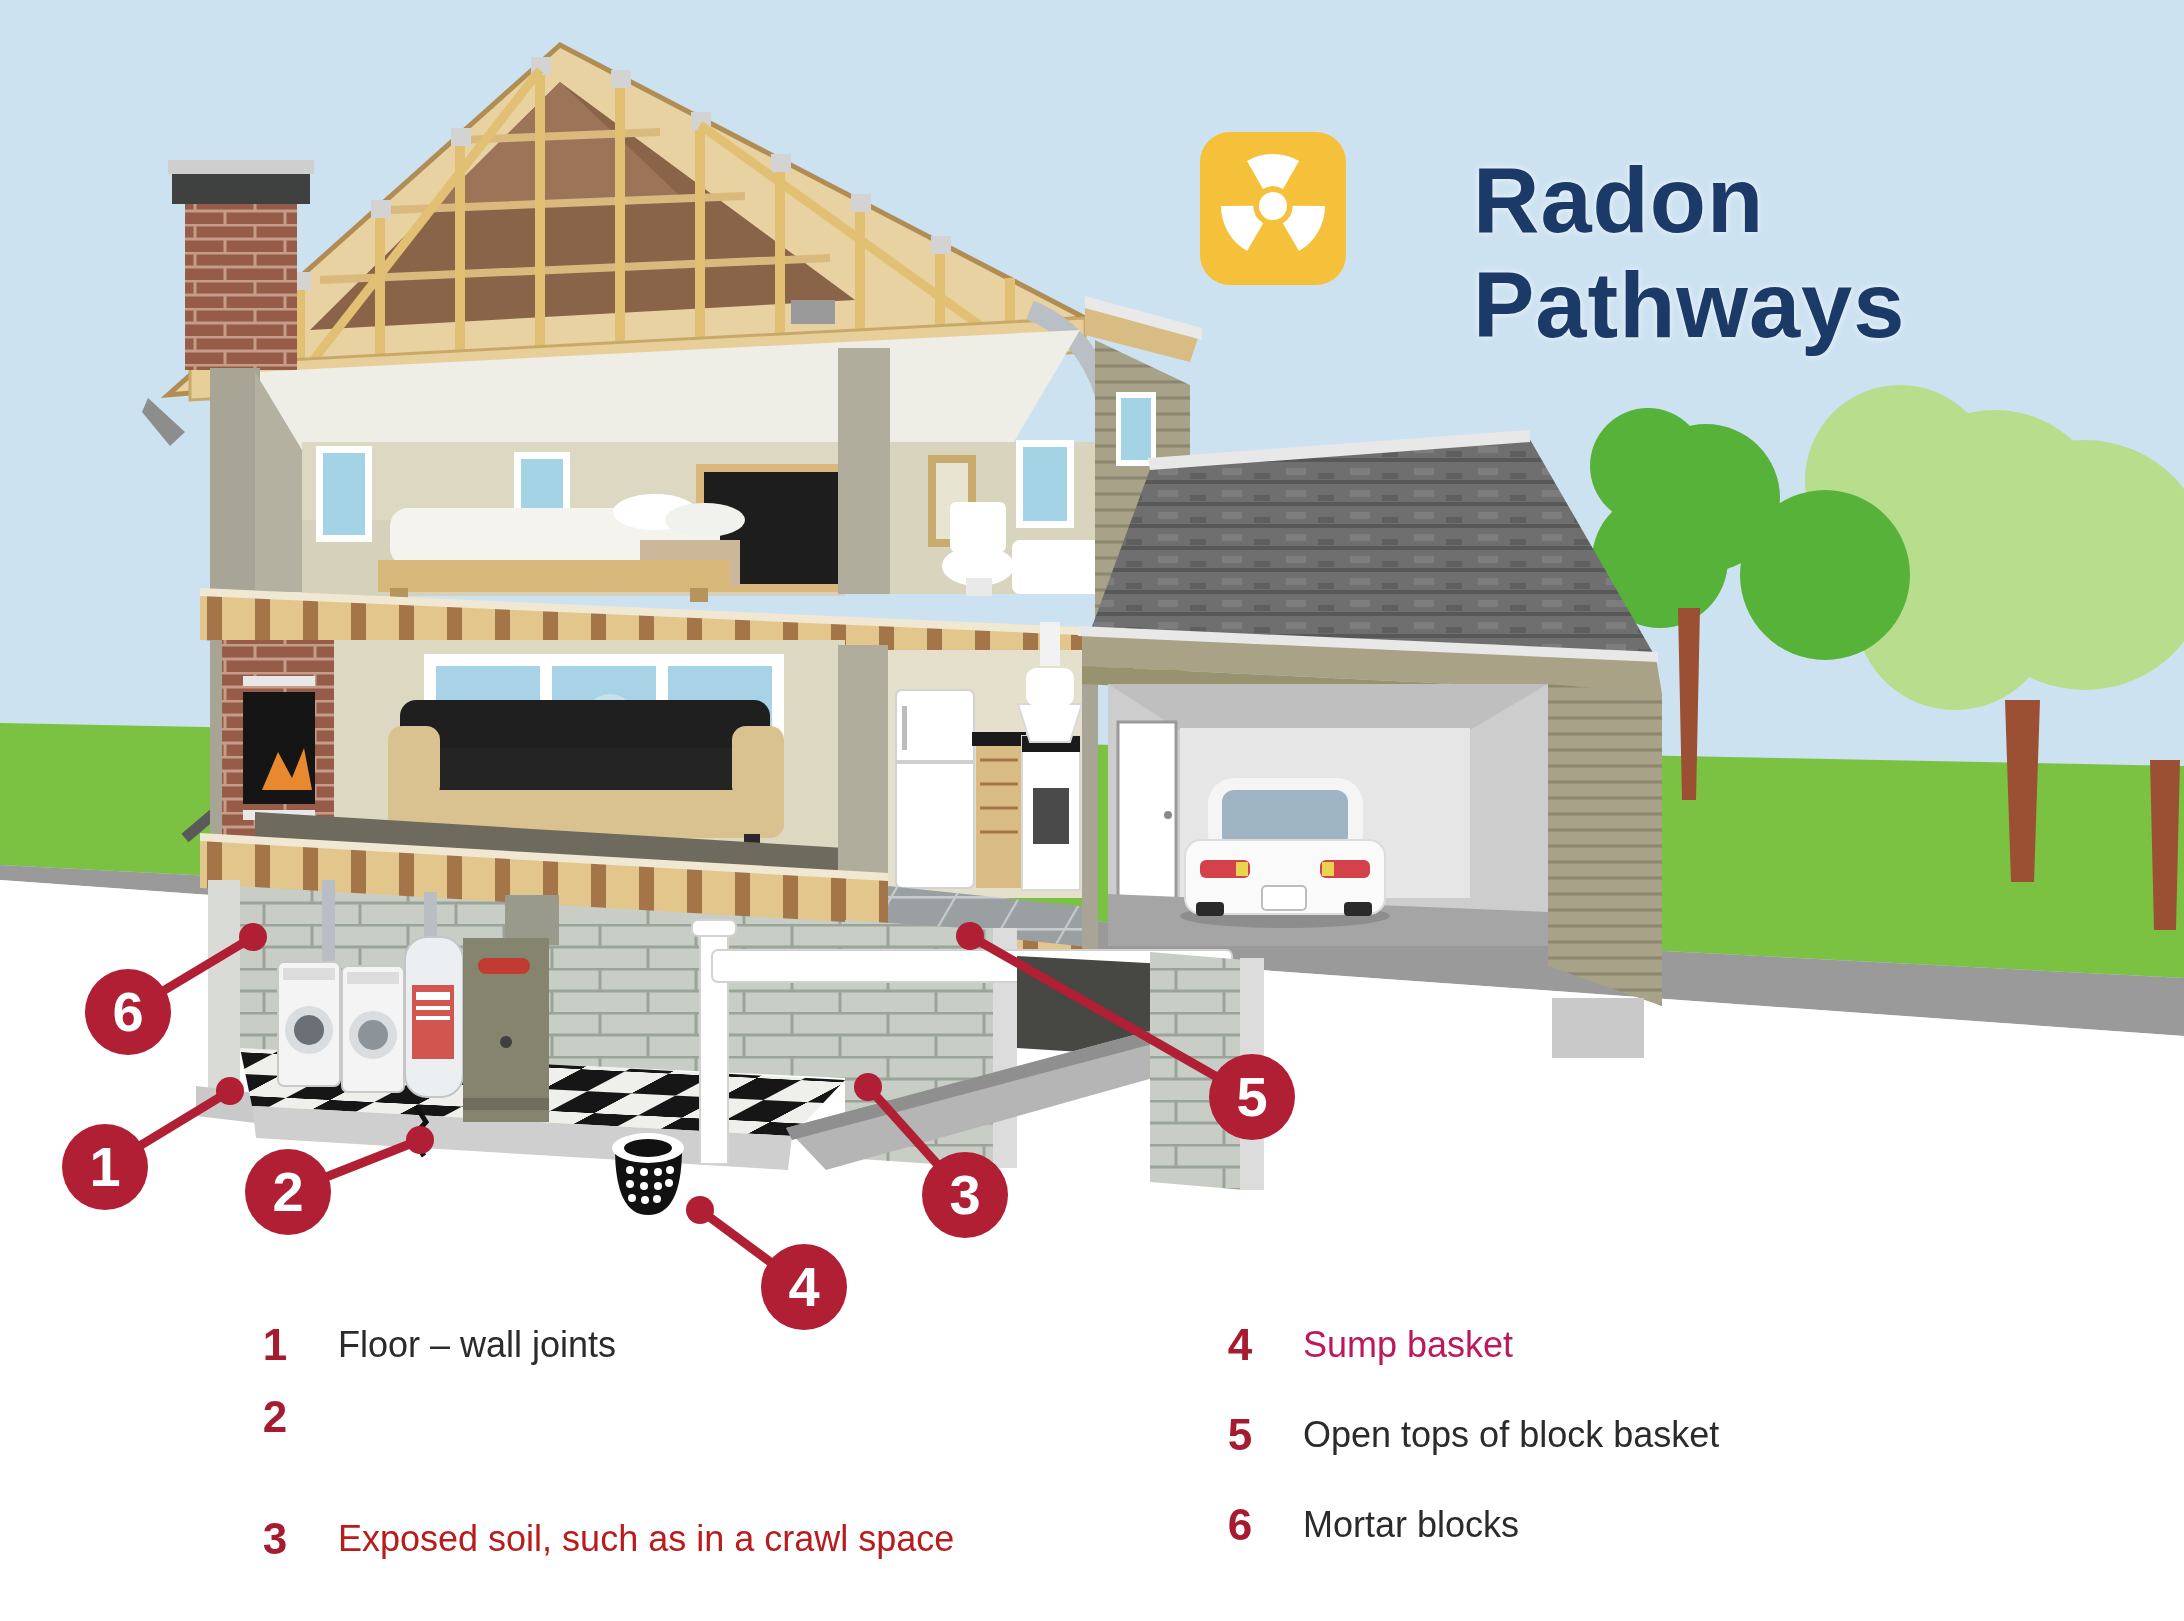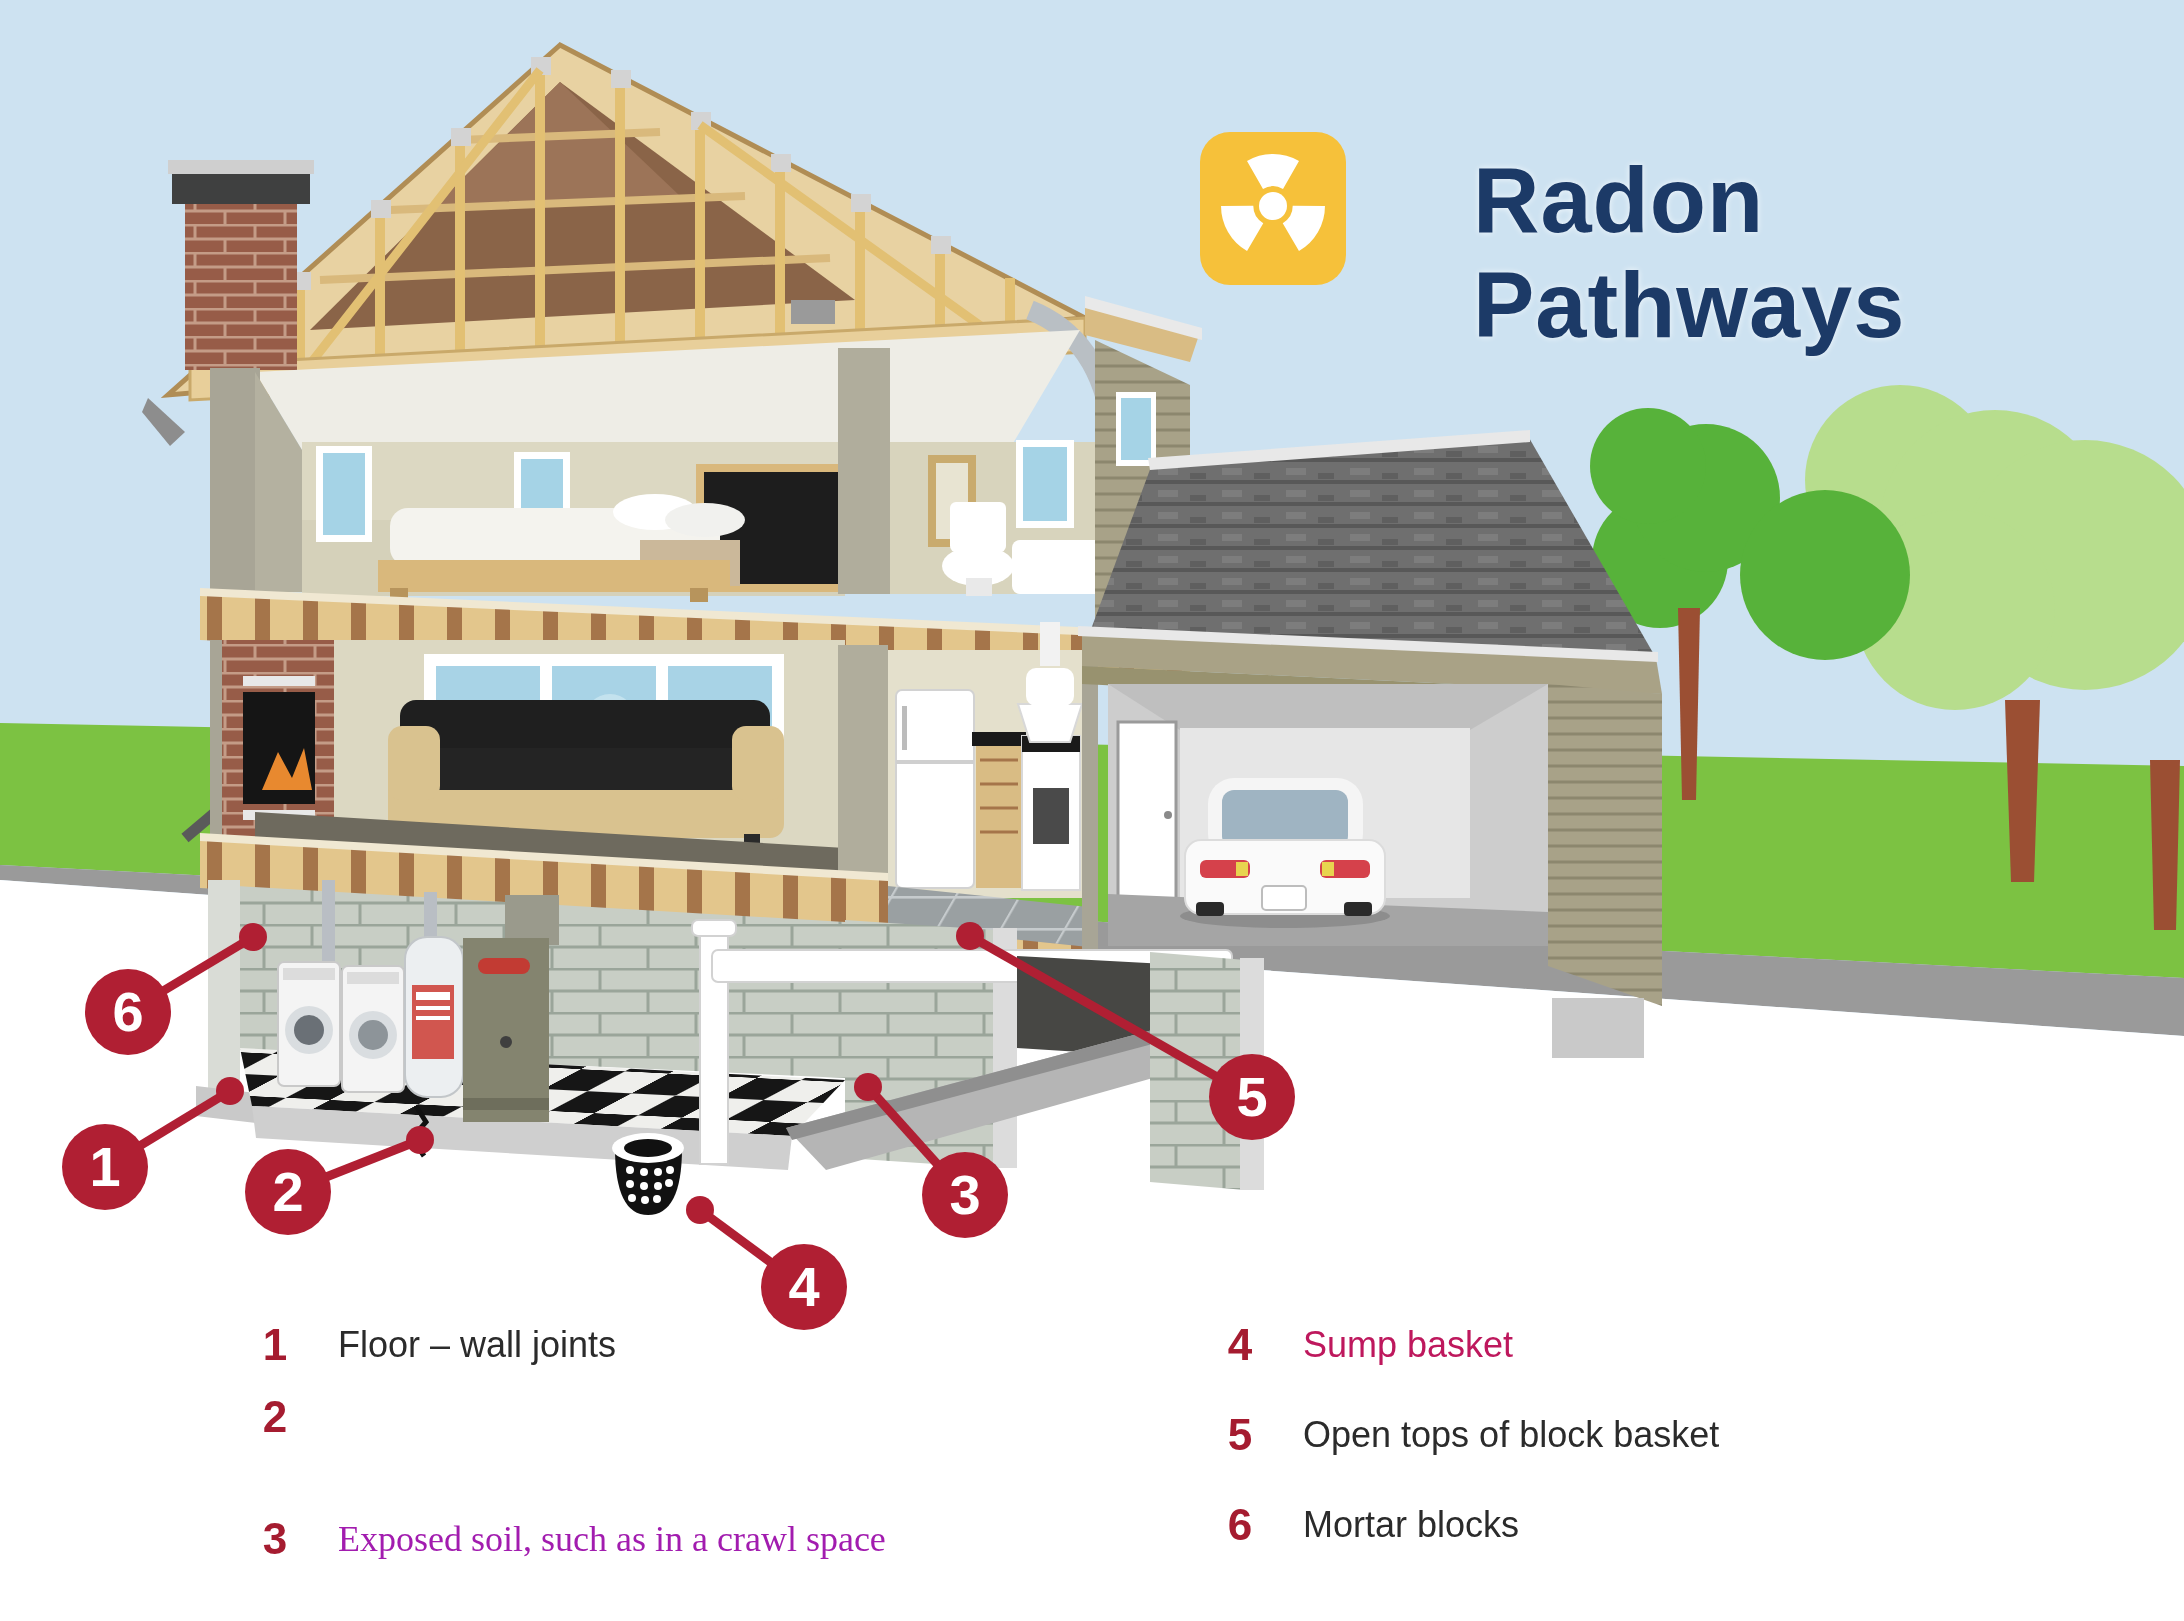--- a/index.html
+++ b/index.html
@@ -422,21 +422,21 @@
 <div>
   <div class="legend-row" style="left:240px;top:1318px;">
     <div class="legend-num" style="color: rgb(165, 28, 48);">1</div>
     <div class="legend-text w760" style="color: rgb(43, 43, 43);">Floor – wall joints</div>
   </div>
   <div class="legend-row" style="left:240px;top:1392px;">
     <div class="legend-num" style="color: rgb(165, 28, 48);">2</div>
   </div>
   <div class="legend-row" style="left:240px;top:1512px;">
     <div class="legend-num" style="color: rgb(165, 28, 48);">3</div>
-    <div class="legend-text w760" style="color: #a21caf; font-family: Liberation Serif, serif;">Exposed soil, such as in a crawl space</div>
+    <div class="legend-text w760" style="color: #b91c1c;">Exposed soil, such as in a crawl space</div>
   </div>
   <div class="legend-row" style="left:1205px;top:1318px;">
     <div class="legend-num" style="color: rgb(165, 28, 48);">4</div>
     <div class="legend-text w760" style="color: #be185d;">Sump basket</div>
   </div>
   <div class="legend-row" style="left:1205px;top:1408px;">
     <div class="legend-num" style="color: rgb(165, 28, 48);">5</div>
     <div class="legend-text w760" style="color: rgb(43, 43, 43);">Open tops of block basket</div>
   </div>
   <div class="legend-row" style="left:1205px;top:1498px;">

